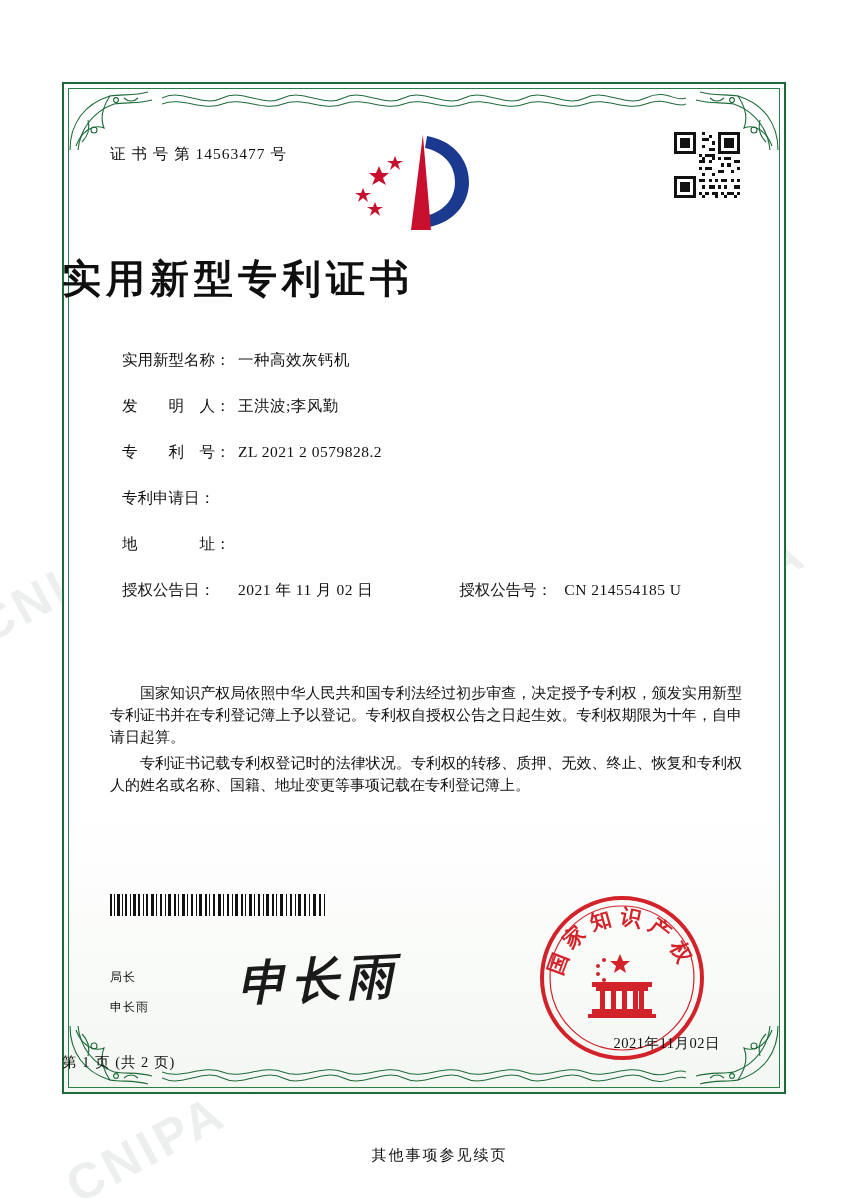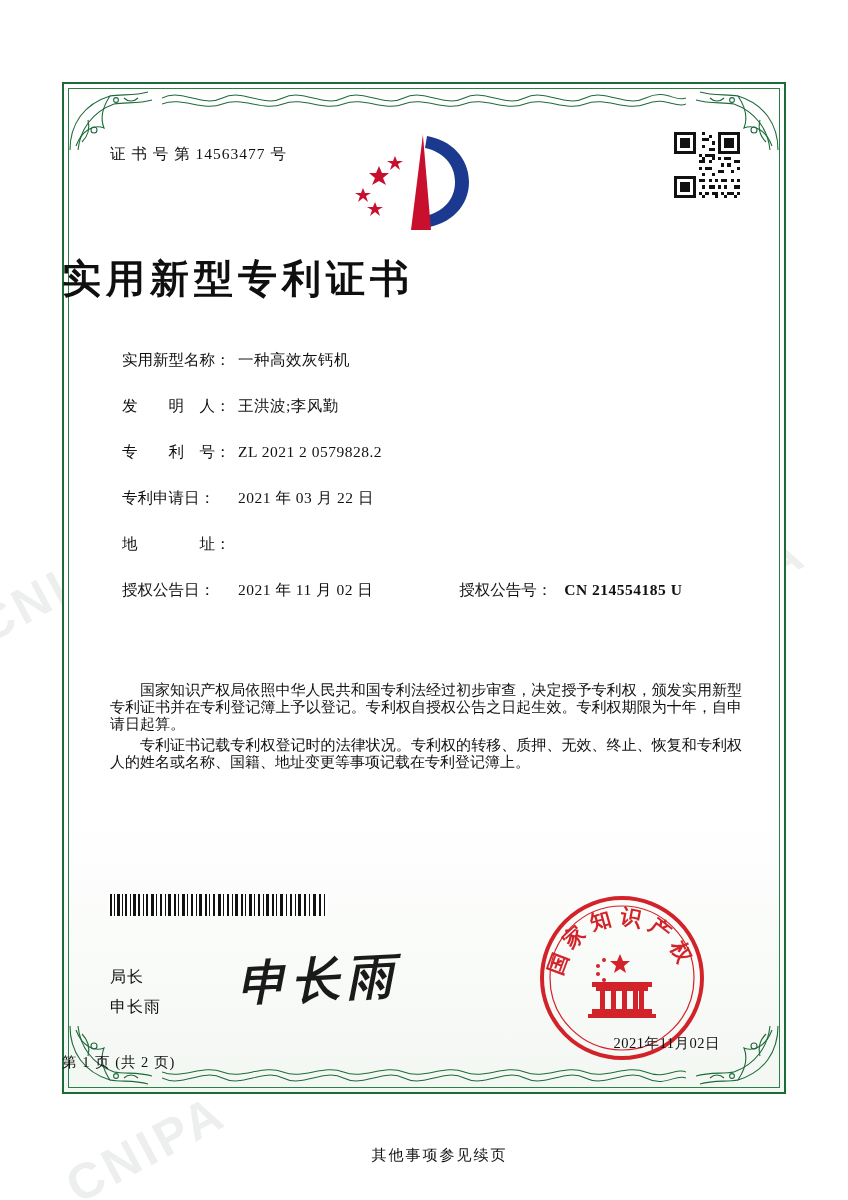--- a/index.html
+++ b/index.html
@@ -148,29 +148,29 @@
   }
   .field-value {
     flex: 1;
     letter-spacing: 0.5px;
   }
   .field-row.dual .field-value { flex: 0 0 auto; }
   .sub-label {
     margin-left: 86px;
     letter-spacing: 0px;
   }
-  .sub-value { margin-left: 12px; letter-spacing: 0.5px; font-weight: bold; }
+  .sub-value { margin-left: 12px; letter-spacing: 0.5px; }
 
   .paragraphs {
     position: absolute;
     left: 48px;
     right: 44px;
     top: 600px;
     font-size: 15px;
-    line-height: 17px;
+    line-height: 22px;
     color: #111;
     text-align: justify;
   }
   .paragraphs p {
     margin: 0 0 4px 0;
     text-indent: 30px;
   }
 
   .barcode {
     position: absolute;
@@ -178,21 +178,21 @@
     top: 812px;
     width: 220px;
     height: 22px;
   }
   .barcode svg { display: block; width: 100%; height: 100%; }
 
   .signature-block {
     position: absolute;
     left: 48px;
     top: 880px;
-    font-size: 16px;
+    font-size: 12px;
     line-height: 30px;
     letter-spacing: 1px;
     color: #111;
   }
 
   .handwriting {
     position: absolute;
     left: 176px;
     top: 866px;
     font-size: 48px;
@@ -420,21 +420,20 @@
       <div class="field-row">
         <div class="field-label">发　　明　人：</div>
         <div class="field-value">王洪波;李风勤</div>
       </div>
       <div class="field-row">
         <div class="field-label">专　　利　号：</div>
         <div class="field-value">ZL 2021 2 0579828.2</div>
       </div>
       <div class="field-row">
         <div class="field-label">专利申请日：</div>
-        <div class="field-value">2021 年 03 月 22 日</div>
       </div>
       <div class="field-row">
         <div class="field-label">地　　　　址：</div>
       </div>
       <div class="field-row dual">
         <div class="field-label">授权公告日：</div>
         <div class="field-value">2021 年 11 月 02 日</div>
         <div class="sub-label">授权公告号：</div>
         <div class="sub-value">CN 214554185 U</div>
       </div>

